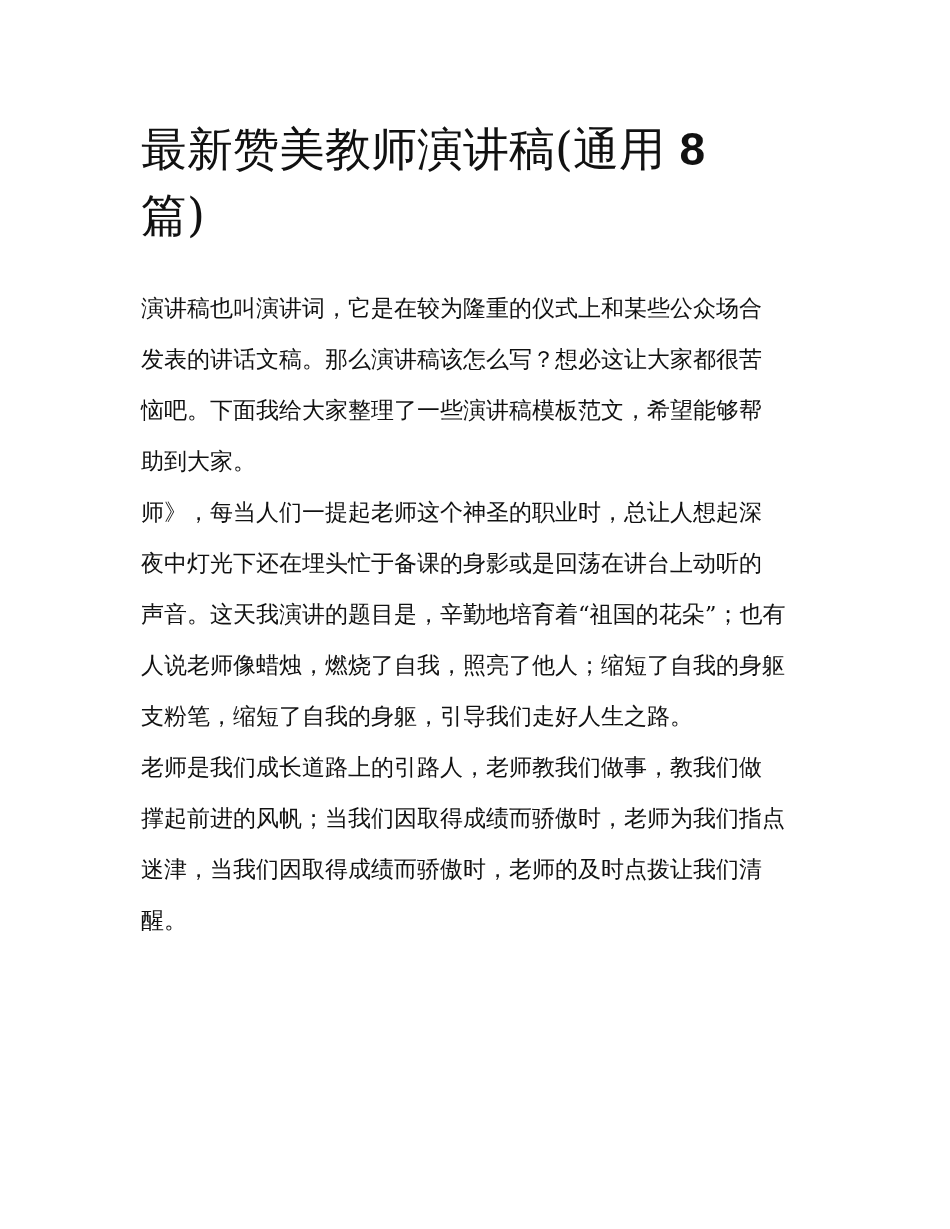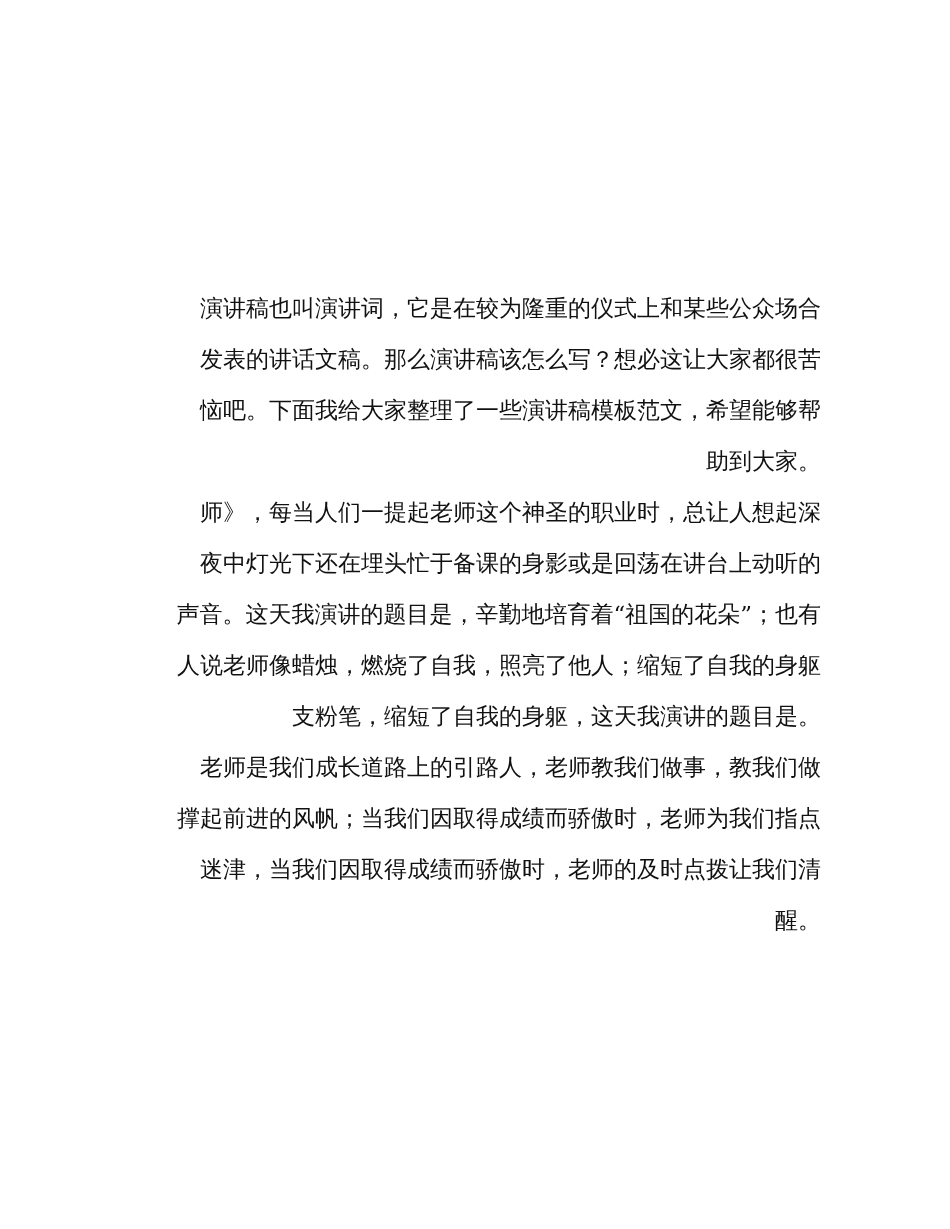--- a/index.html
+++ b/index.html
@@ -51,45 +51,48 @@
       line-height: 51px;
     }
     .para {
       margin: 0;
       padding: 0;
     }
     .para .line {
       display: block;
       white-space: nowrap;
       height: 51px;
-      text-align: right;
     }
   </style>
 </head>
 <body>
 
 <div class="page">
 
+  <h1 class="title">
+    <span class="line"><span>最新赞美教师演讲稿(通用 </span><span class="num">8</span></span>
+    <span class="line">篇)</span>
+  </h1>
 
   <div class="body">
 
     <p class="para">
       <span class="line">演讲稿也叫演讲词，它是在较为隆重的仪式上和某些公众场合</span>
       <span class="line">发表的讲话文稿。那么演讲稿该怎么写？想必这让大家都很苦</span>
       <span class="line">恼吧。下面我给大家整理了一些演讲稿模板范文，希望能够帮</span>
       <span class="line">助到大家。</span>
     </p>
 
 
     <p class="para">
       <span class="line">师》，每当人们一提起老师这个神圣的职业时，总让人想起深</span>
       <span class="line">夜中灯光下还在埋头忙于备课的身影或是回荡在讲台上动听的</span>
       <span class="line">声音。这天我演讲的题目是，辛勤地培育着“祖国的花朵”；也有</span>
       <span class="line">人说老师像蜡烛，燃烧了自我，照亮了他人；缩短了自我的身躯</span>
-      <span class="line">支粉笔，缩短了自我的身躯，这天我演讲的题目是。</span>
+      <span class="line">支粉笔，缩短了自我的身躯，引导我们走好人生之路。</span>
     </p>
 
     <p class="para">
       <span class="line">老师是我们成长道路上的引路人，老师教我们做事，教我们做</span>
       <span class="line">撑起前进的风帆；当我们因取得成绩而骄傲时，老师为我们指点</span>
       <span class="line">迷津，当我们因取得成绩而骄傲时，老师的及时点拨让我们清</span>
       <span class="line">醒。</span>
     </p>
 
   </div>

